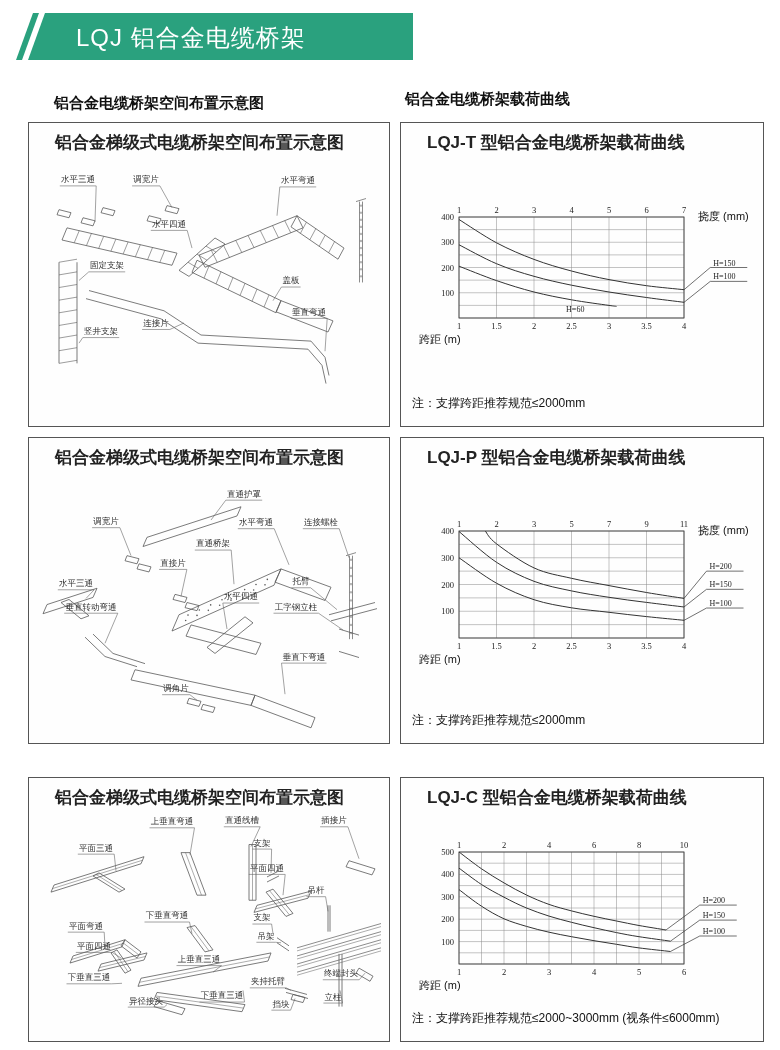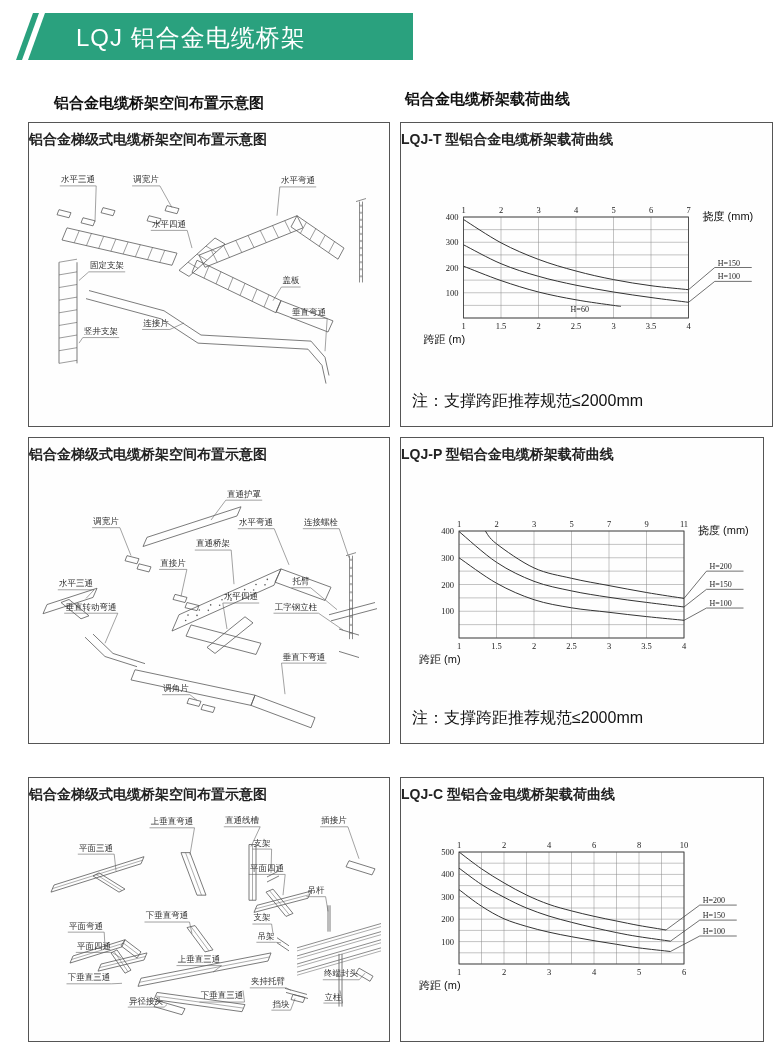--- a/index.html
+++ b/index.html
@@ -5,28 +5,28 @@
   html,body{margin:0;padding:0;background:#ffffff;}
   body{width:780px;height:1050px;position:relative;overflow:hidden;
        font-family:"Liberation Sans","DejaVu Sans",sans-serif;color:#222;}
   .banner-wrap{position:absolute;left:0;top:0;width:780px;height:70px;}
   .banner-title{position:absolute;left:76px;top:22px;color:#fff;font-size:24px;
        letter-spacing:1px;font-weight:400;}
   .col-title{position:absolute;font-size:15px;font-weight:bold;color:#111;}
   .col-title.left{left:36px;top:94px;margin-left:18px;}
   .col-title.right{left:405px;top:90px;text-align:center;}
   .box{position:absolute;border:1px solid #555;background:#fefefe;}
-  .box .box-title{position:absolute;left:0;top:8px;font-size:14px;font-weight:600;color:#222;z-index:2;}
+  .box .box-title{position:absolute;left:26px;top:8px;font-size:17px;font-weight:600;color:#222;z-index:2;}
   .box svg.canvas{position:absolute;left:0;top:0;width:100%;height:100%;}
-  .box .note{position:absolute;left:11px;bottom:14px;font-size:16px;color:#111;z-index:2;}
+  .box .note{position:absolute;left:11px;bottom:14px;font-size:12px;color:#111;z-index:2;}
   
   #dbox0{left:28px;top:122px;width:360px;height:303px;}
   #dbox1{left:28px;top:437px;width:360px;height:305px;}
   #dbox2{left:28px;top:777px;width:360px;height:263px;}
-  #cbox0{left:400px;top:122px;width:362px;height:303px;padding-left:9px;}
+  #cbox0{left:400px;top:122px;width:362px;height:303px;}
   #cbox1{left:400px;top:437px;width:362px;height:305px;}
   #cbox2{left:400px;top:777px;width:362px;height:263px;text-decoration:underline;}
   .diag-area{position:absolute;left:0;top:26px;right:0;bottom:4px;}
   .diag-area svg{width:100%;height:100%;}
 </style>
 </head>
 <body>
 
 <div class="banner-wrap">
   <svg width="780" height="70">
@@ -509,13 +509,14 @@
       <text x="301.75" y="125.088" font-size="8" font-family="&quot;Liberation Serif&quot;,&quot;DejaVu Serif&quot;,serif" fill="#222">H=200</text>
       <path d="M58.0 90.1 C61.8 92.9 73.0 101.6 80.5 106.5 C88.0 111.3 95.5 115.3 103.0 119.2 C110.5 123.2 118.0 126.9 125.5 130.0 C133.0 133.1 140.5 135.7 148.0 138.1 C155.5 140.5 163.0 142.4 170.5 144.3 C178.0 146.3 185.5 148.0 193.0 149.7 C200.5 151.4 208.0 153.1 215.5 154.6 C223.0 156.1 229.0 157.3 238.0 158.7 C247.0 160.1 264.3 162.4 269.5 163.2" fill="none" stroke="#333" stroke-width="1"></path>
       <line x1="269.5" y1="163.152" x2="298.75" y2="142.096" stroke="#333" stroke-width="0.7"></line>
       <line x1="298.75" y1="142.096" x2="335.75" y2="142.096" stroke="#333" stroke-width="0.7"></line>
       <text x="301.75" y="140.096" font-size="8" font-family="&quot;Liberation Serif&quot;,&quot;DejaVu Serif&quot;,serif" fill="#222">H=150</text>
       <path d="M58.0 111.6 C61.8 114.4 73.0 123.4 80.5 128.2 C88.0 133.1 95.5 137.4 103.0 140.8 C110.5 144.1 118.0 146.1 125.5 148.4 C133.0 150.6 140.5 152.5 148.0 154.2 C155.5 155.9 163.0 157.3 170.5 158.7 C178.0 160.1 185.5 161.4 193.0 162.7 C200.5 164.0 208.0 165.1 215.5 166.3 C223.0 167.5 229.0 168.7 238.0 169.9 C247.0 171.1 264.3 172.9 269.5 173.5" fill="none" stroke="#333" stroke-width="1"></path>
       <line x1="269.5" y1="173.45600000000002" x2="298.75" y2="158" stroke="#333" stroke-width="0.7"></line>
       <line x1="298.75" y1="158" x2="335.75" y2="158" stroke="#333" stroke-width="0.7"></line>
       <text x="301.75" y="156" font-size="8" font-family="&quot;Liberation Serif&quot;,&quot;DejaVu Serif&quot;,serif" fill="#222">H=100</text>
     </svg>
+  <div class="note">注：支撑跨距推荐规范≤2000~3000mm (视条件≤6000mm)</div>
 </div>
 
 </body></html>

